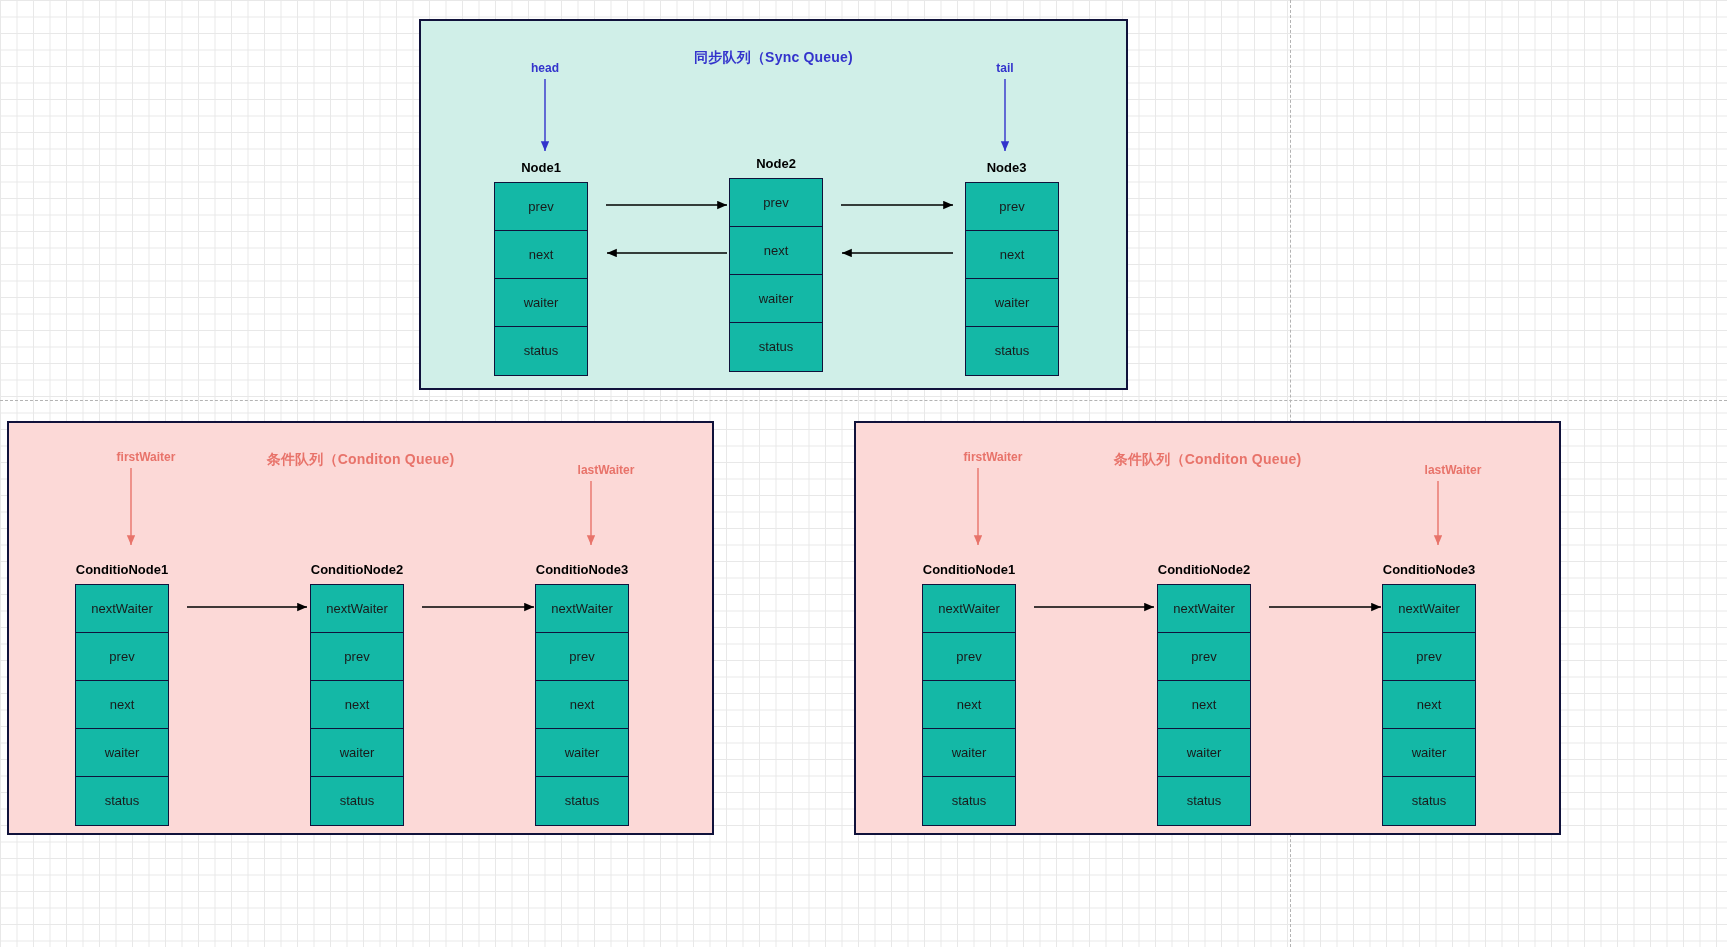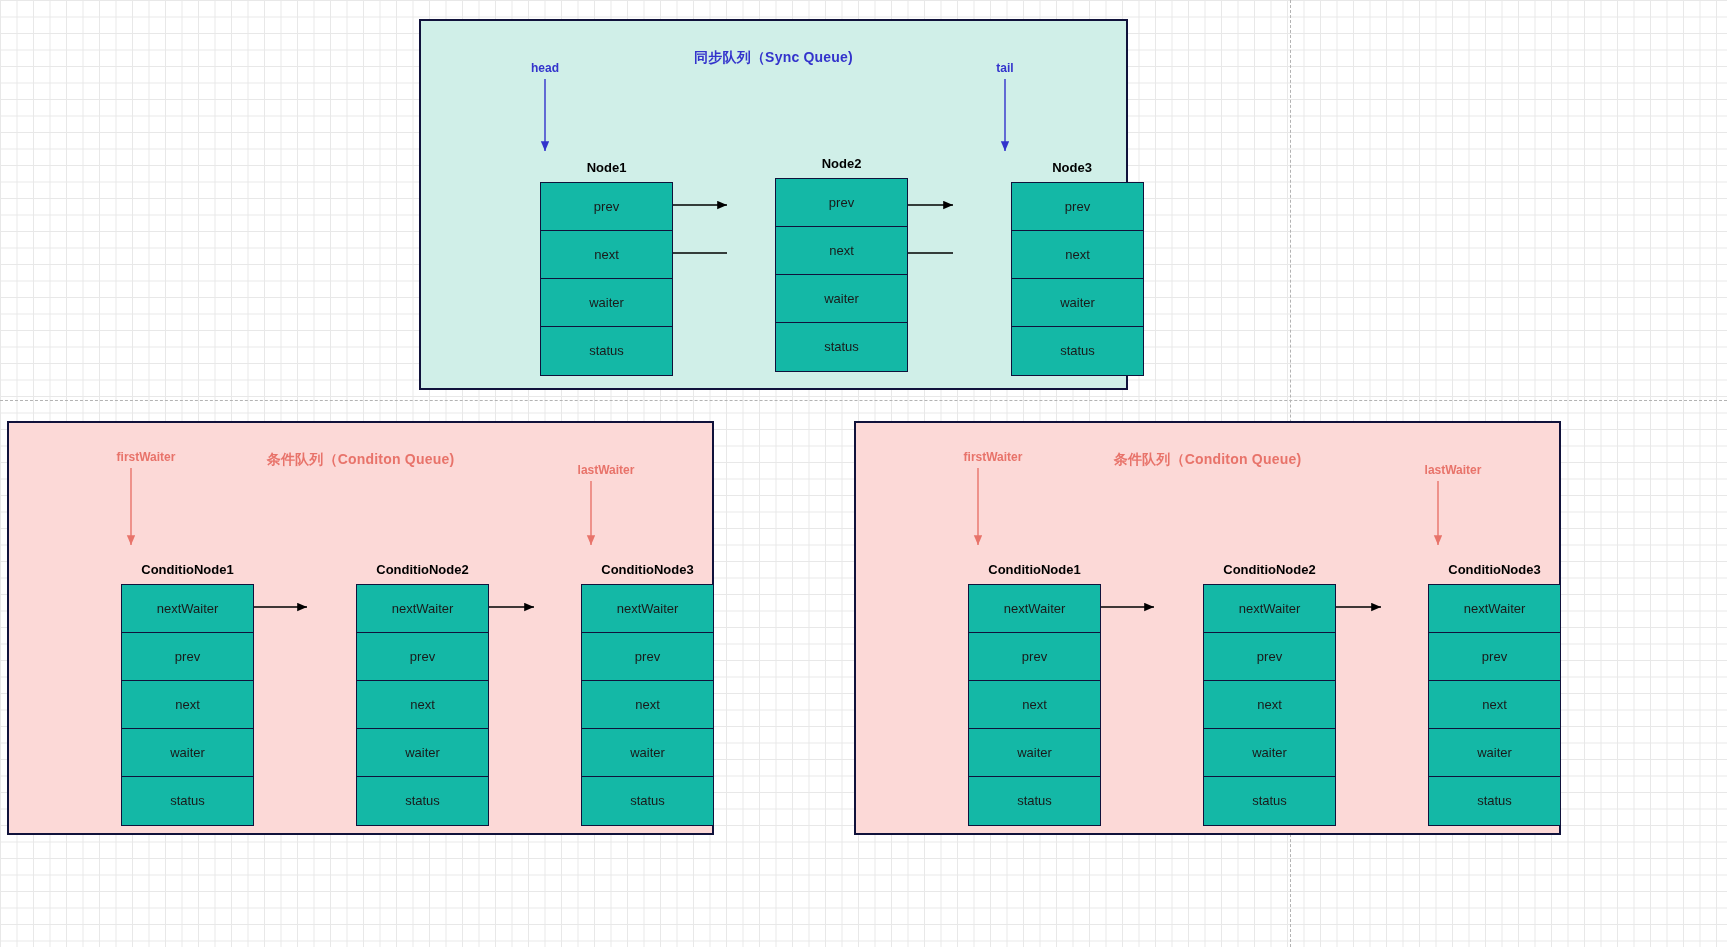--- a/index.html
+++ b/index.html
@@ -58,21 +58,21 @@
   .ptr{position:absolute;}
   .ptr-label{
     position:absolute;transform:translateX(-50%);
     font-size:12px;font-weight:bold;white-space:nowrap;
   }
   .ptr-arrow{position:absolute;}
   .blue{color:#3333cc;}
   .red{color:#e8736a;padding-left:30px;}
 
   
-  .node{position:absolute;width:133px;margin-left:46px;}
+  .node{position:absolute;width:94px;}
   .node-title{
     position:absolute;left:50%;transform:translateX(-50%);
     top:-22px;font-size:13px;font-weight:bold;color:#000;
     white-space:nowrap;
   }
   .node-box{
     border:1.4px solid #10123b;background:#14b8a6;
     box-sizing:border-box;
   }
   .node-cell{

